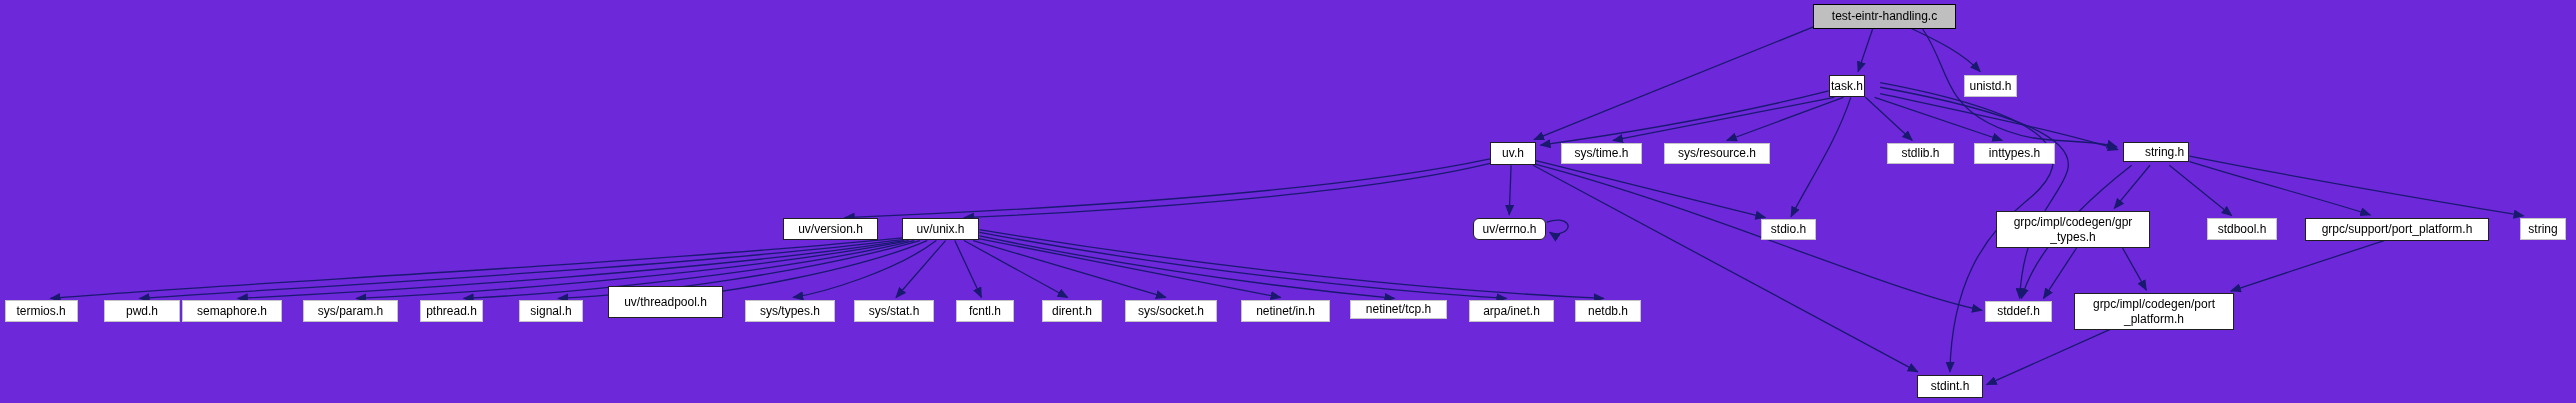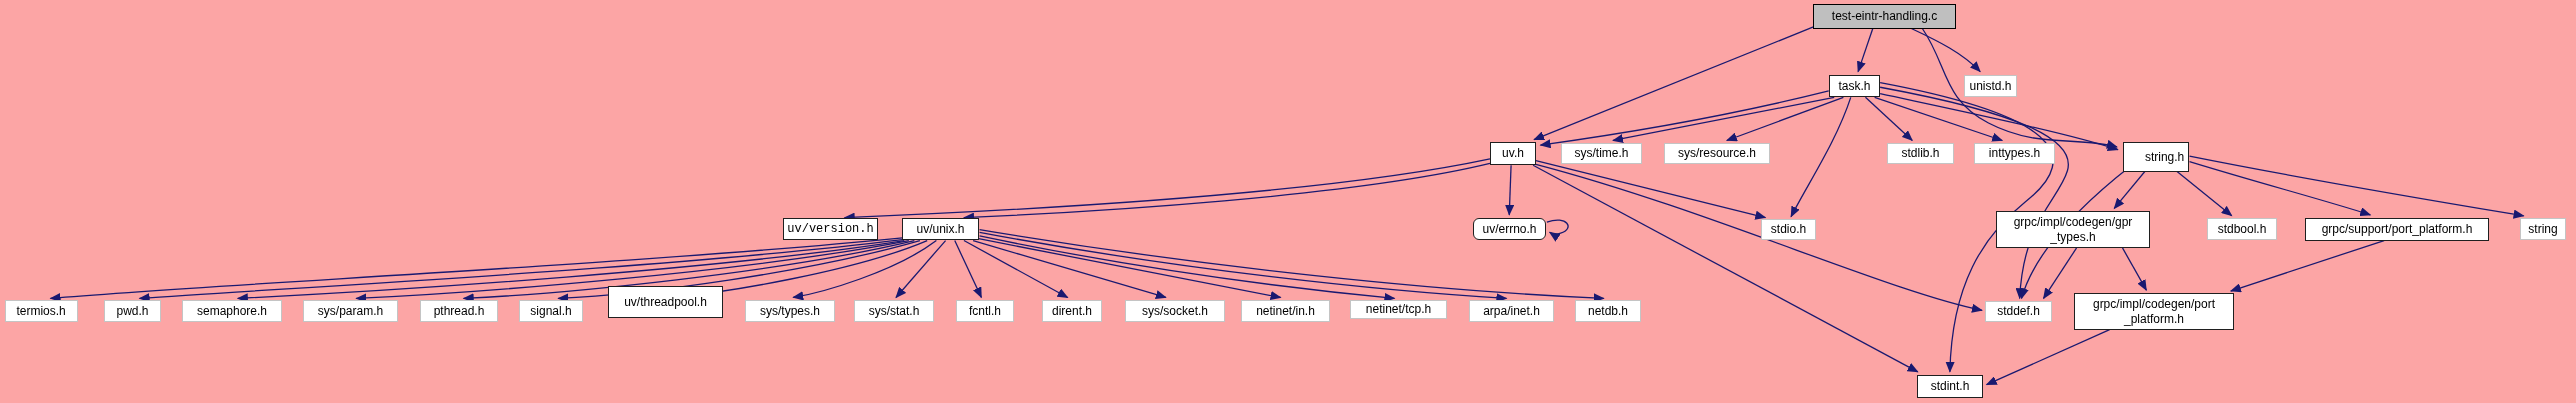--- a/index.html
+++ b/index.html
@@ -1,17 +1,17 @@
 <!DOCTYPE html>
 <html style="font-size:14.7px"><head>
 <meta charset="utf-8">
 <style>
   html,body { margin:0; padding:0; background:#ffffff; }
   #graph {
-    position:relative; width:2576px; height:404px; background:#fca5a5;
+    position:relative; width:2576px; height:404px; background:#6d28d9;
     font-family:"Liberation Sans", sans-serif; overflow:hidden;
   }
   #edges { position:absolute; left:0; top:0; }
   .node {
     position:absolute; box-sizing:border-box; background:#ffffff;
     display:flex; align-items:center; justify-content:center; text-align:center;
     font-size:12px; color:#000000; line-height:1.2; white-space:pre-line;
     padding:0.9px 2.8px;
   }
   .node.ext  { border:0.9px solid #c4c4c4; }
@@ -78,49 +78,49 @@
     <path class="edge" marker-end="url(#arrow)" d="M2322,180 C2263,226 2216,276 2202,325"></path>
 
     <path class="edge" marker-end="url(#arrow)" d="M2262,270 L2226,325"></path>
     <path class="edge" marker-end="url(#arrow)" d="M2312,270 L2338,316"></path>
     <path class="edge" marker-end="url(#arrow)" d="M2597,262 L2430,317"></path>
     <path class="edge" marker-end="url(#arrow)" d="M2298,359 L2164,419"></path>
   </svg>
 
   <div id="nodes-layer">
       <div class="node main" style="left: 1813px; top: 3.7px; width: 143px; height: 25px;">test-eintr-handling.c</div>
-      <div class="node doc" style="left: 1829px; top: 75px; width: 51px; height: 22px;">task.h</div>
+      <div class="node doc" style="left: 1829px; top: 75px; width: 36px; height: 22px;">task.h</div>
       <div class="node ext" style="left: 1964px; top: 75px; width: 53px; height: 22px;">unistd.h</div>
       <div class="node doc" style="left: 1490px; top: 142px; width: 46px; height: 23px;">uv.h</div>
       <div class="node ext" style="left: 1561px; top: 143px; width: 81px; height: 21px;">sys/time.h</div>
       <div class="node ext" style="left: 1664px; top: 143px; width: 106px; height: 21px;">sys/resource.h</div>
       <div class="node ext" style="left: 1887px; top: 143px; width: 67px; height: 21px;">stdlib.h</div>
       <div class="node ext" style="left: 1974px; top: 143px; width: 81px; height: 21px;">inttypes.h</div>
-      <div class="node doc" style="left: 2123px; top: 142px; width: 66px; height: 30px; padding-left: 20px;">string.h</div>
-      <div class="node doc" style="left: 783px; top: 218px; width: 95px; height: 22px; font-family: Liberation Mono, monospace;">uv/version.h</div>
+      <div class="node doc" style="left: 2123px; top: 142px; width: 66px; height: 20px; padding-left: 20px;">string.h</div>
+      <div class="node doc" style="left: 783px; top: 218px; width: 95px; height: 22px;">uv/version.h</div>
       <div class="node doc" style="left: 902px; top: 218px; width: 77px; height: 22px;">uv/unix.h</div>
       <div class="node doc" style="left: 1473px; top: 218px; width: 73px; height: 22px; border-radius: 6px;">uv/errno.h</div>
       <div class="node ext" style="left: 1761px; top: 219px; width: 55px; height: 21px;">stdio.h</div>
       <div class="node doc" style="left: 1996px; top: 211px; width: 154px; height: 37px;">grpc/impl/codegen/gpr
 _types.h</div>
       <div class="node ext" style="left: 2207px; top: 218px; width: 70px; height: 22px;">stdbool.h</div>
       <div class="node doc" style="left: 2305px; top: 218px; width: 184px; height: 23px;">grpc/support/port_platform.h</div>
       <div class="node ext" style="left: 2520px; top: 218px; width: 46px; height: 22px;">string</div>
       <div class="node ext" style="left: 4.6px; top: 300px; width: 73px; height: 22px;">termios.h</div>
-      <div class="node ext" style="left: 104px; top: 300px; width: 57px; height: 22px;">pwd.h</div>
+      <div class="node ext" style="left: 104px; top: 300px; width: 76px; height: 22px;">pwd.h</div>
       <div class="node ext" style="left: 182px; top: 300px; width: 100px; height: 22px;">semaphore.h</div>
       <div class="node ext" style="left: 303px; top: 300px; width: 95px; height: 22px;">sys/param.h</div>
-      <div class="node ext" style="left: 420px; top: 300px; width: 78px; height: 22px;">pthread.h</div>
+      <div class="node ext" style="left: 420px; top: 300px; width: 63px; height: 22px;">pthread.h</div>
       <div class="node ext" style="left: 519px; top: 300px; width: 64px; height: 22px;">signal.h</div>
       <div class="node doc" style="left: 608px; top: 286px; width: 115px; height: 32px;">uv/threadpool.h</div>
       <div class="node ext" style="left: 745px; top: 300px; width: 90px; height: 22px;">sys/types.h</div>
       <div class="node ext" style="left: 854px; top: 300px; width: 80px; height: 22px;">sys/stat.h</div>
       <div class="node ext" style="left: 956px; top: 300px; width: 58px; height: 22px;">fcntl.h</div>
       <div class="node ext" style="left: 1042px; top: 300px; width: 60px; height: 22px;">dirent.h</div>
-      <div class="node ext" style="left: 1125px; top: 300px; width: 100px; height: 22px;">sys/socket.h</div>
+      <div class="node ext" style="left: 1125px; top: 300px; width: 92px; height: 22px;">sys/socket.h</div>
       <div class="node ext" style="left: 1241px; top: 300px; width: 89px; height: 22px;">netinet/in.h</div>
       <div class="node ext" style="left: 1350px; top: 300px; width: 97px; height: 19px;">netinet/tcp.h</div>
       <div class="node ext" style="left: 1469px; top: 300px; width: 85px; height: 22px;">arpa/inet.h</div>
       <div class="node ext" style="left: 1575px; top: 300px; width: 66px; height: 22px;">netdb.h</div>
       <div class="node ext" style="left: 1985px; top: 301px; width: 67px; height: 21px;">stddef.h</div>
       <div class="node doc" style="left: 2074px; top: 293px; width: 160px; height: 37px;">grpc/impl/codegen/port
 _platform.h</div>
       <div class="node doc" style="left: 1917px; top: 375px; width: 66px; height: 23px;">stdint.h</div>
     </div>
 </div>

